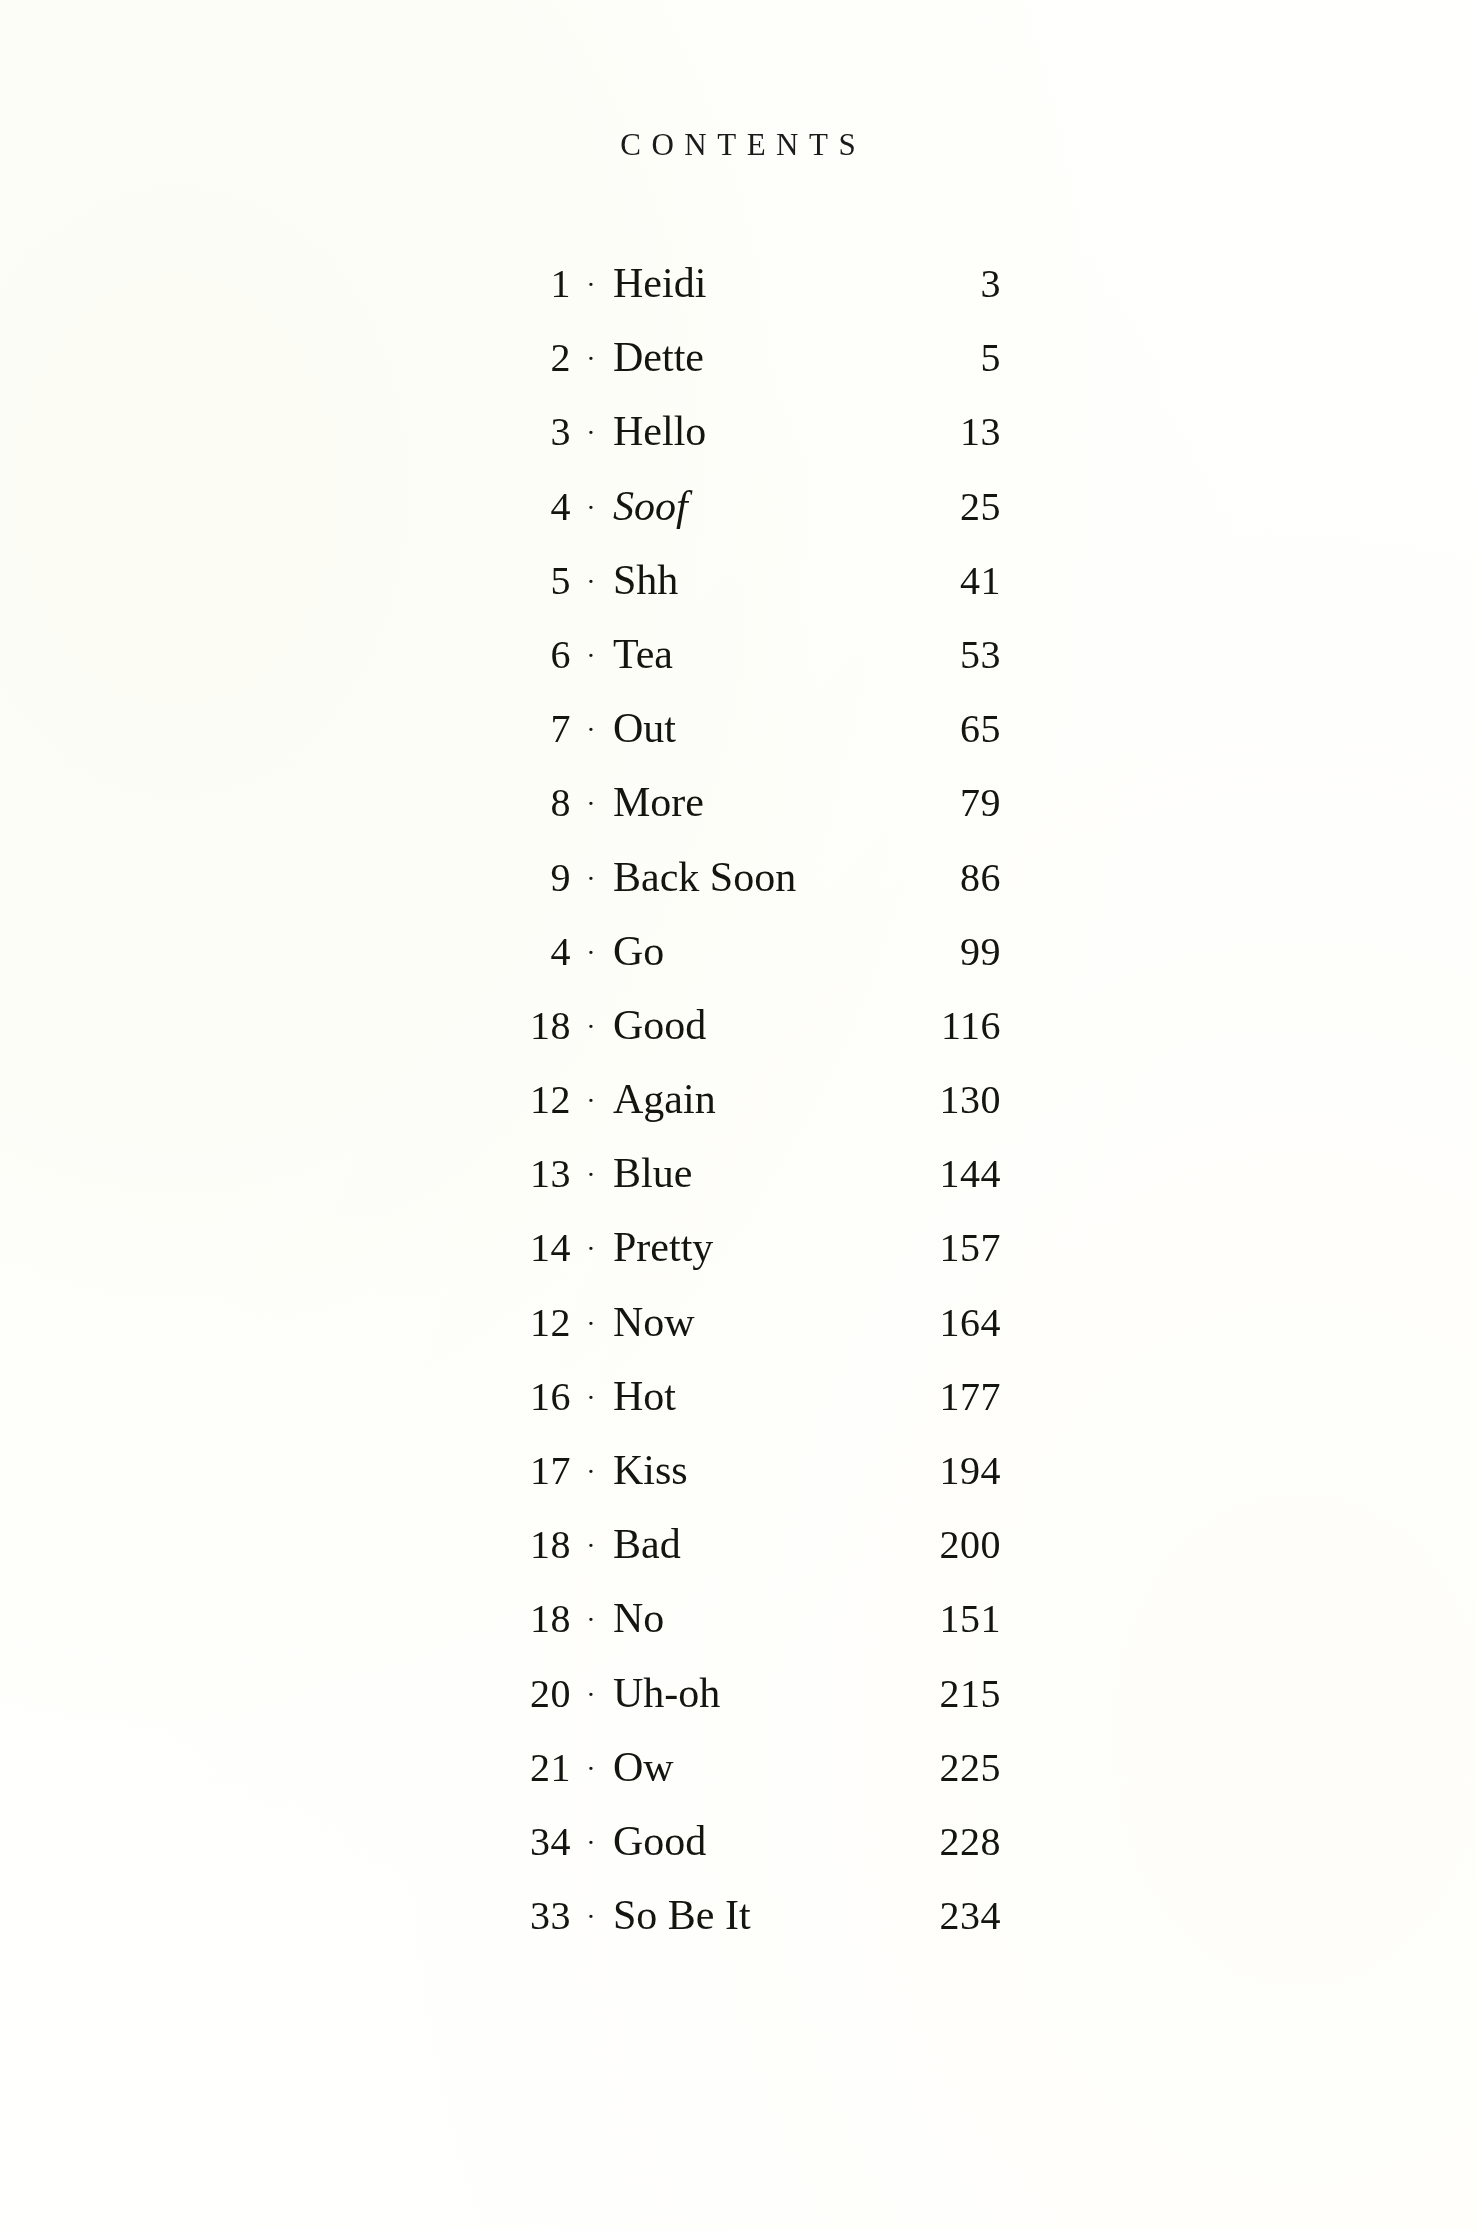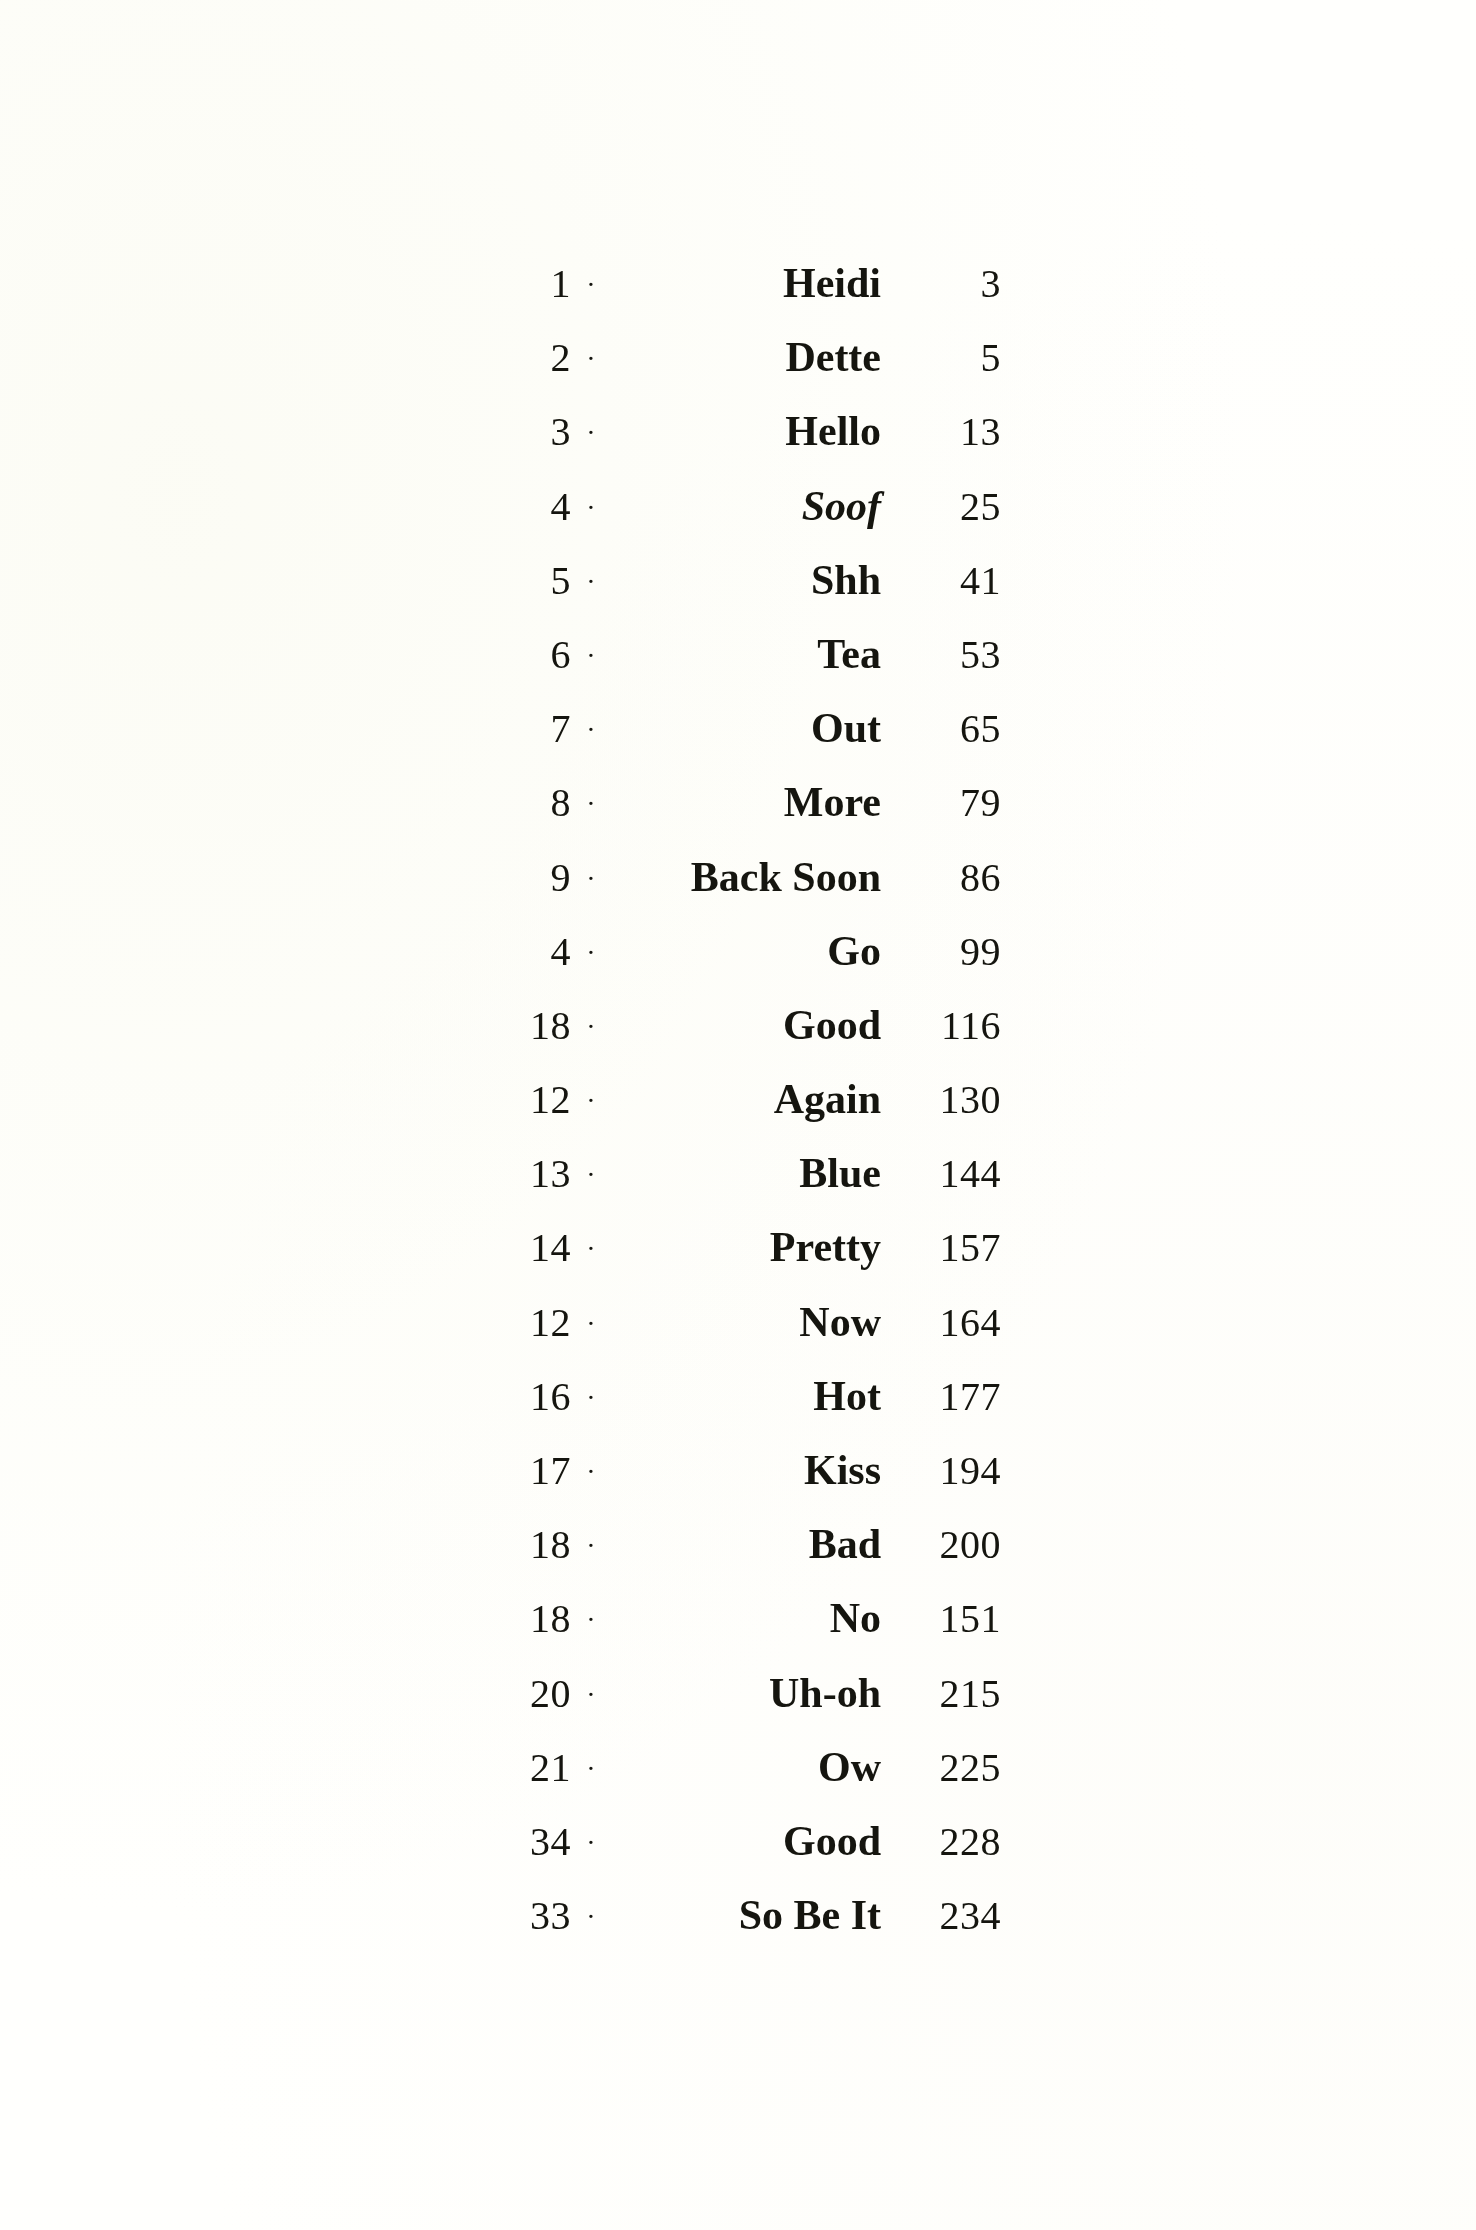--- a/index.html
+++ b/index.html
@@ -67,42 +67,42 @@
   .dot {
     width: 40px;
     text-align: center;
     font-size: 28px;
     position: relative;
     top: -3px;
   }
 
   .title {
     width: 268px;
-    text-align: right;
+    text-align: left;
     padding-left: 2px;
     white-space: nowrap;
-    font-weight: bold;
   }
 
   .title.italic {
     font-style: italic;
   }
 
   .page {
     width: 120px;
     text-align: right;
     font-size: 40px;
     letter-spacing: 0.5px;
   }
 </style>
 </head>
 <body>
 
 <div id="page">
 
+  <div id="contents-title">CONTENTS</div>
 
   <div id="toc">
       <div class="toc-row">
         <span class="num">1</span>
         <span class="dot">·</span>
         <span class="title">Heidi</span>
         <span class="page">3</span>
       </div>
       <div class="toc-row">
         <span class="num">2</span>

